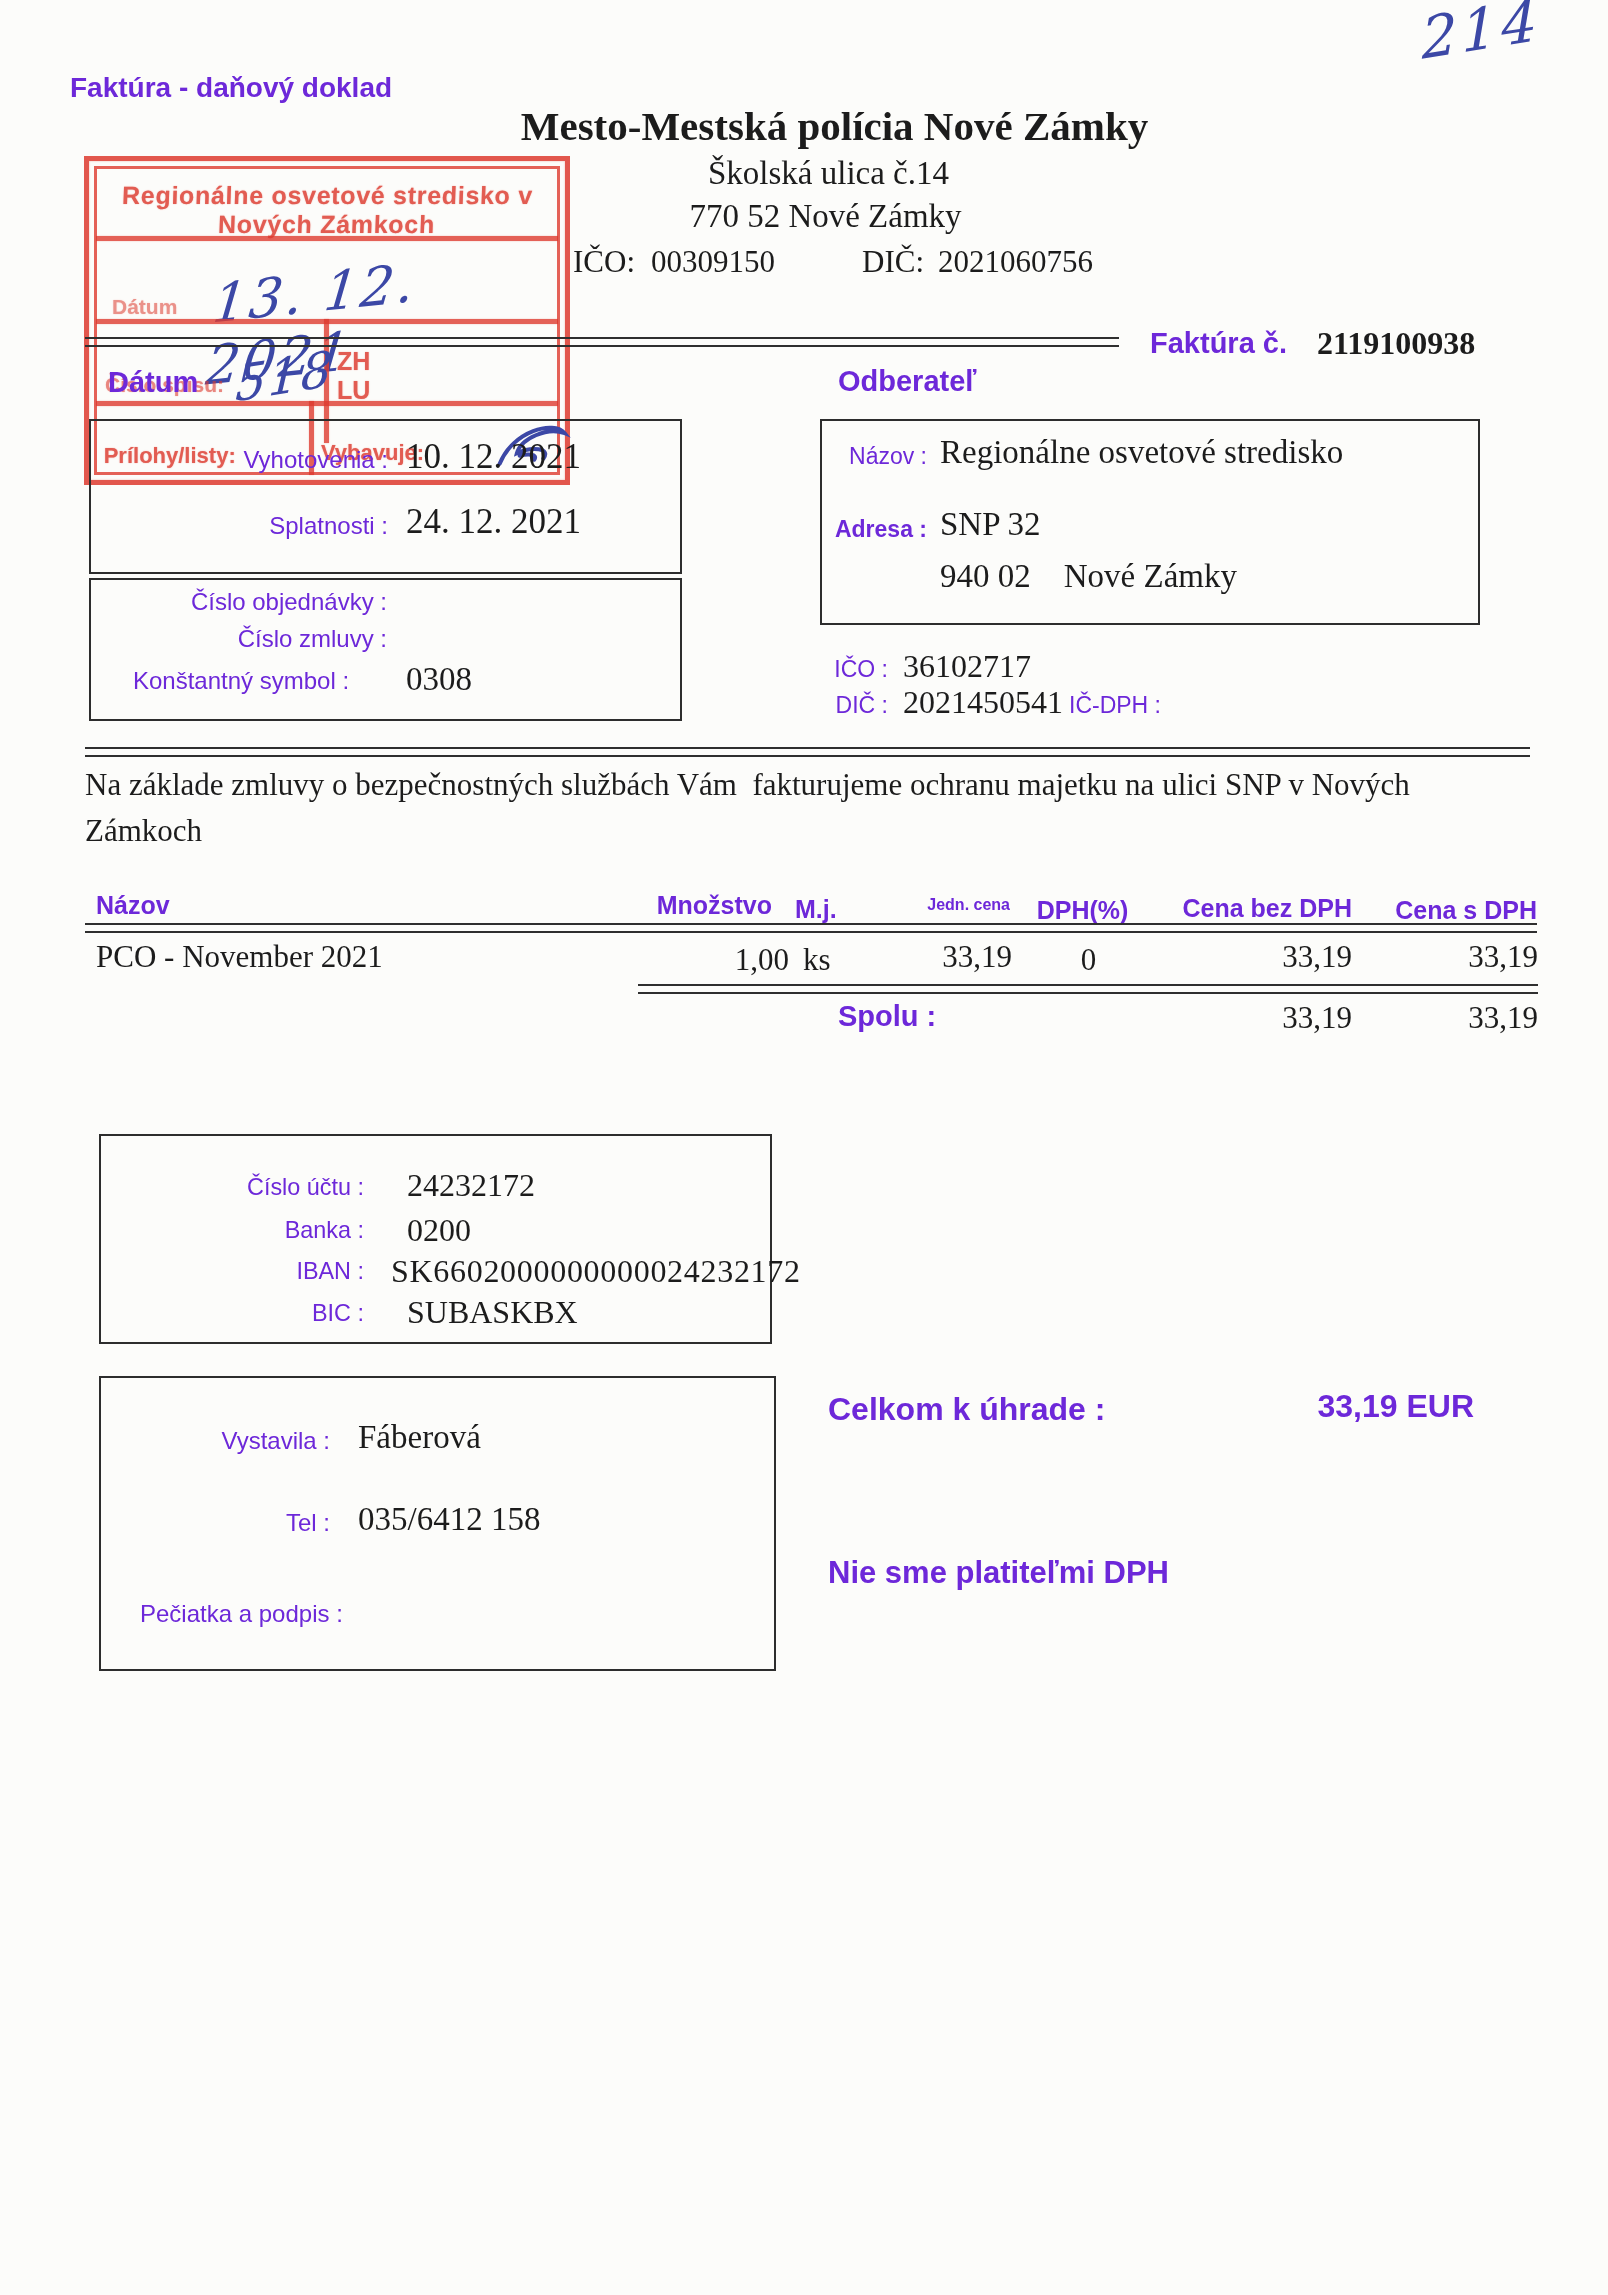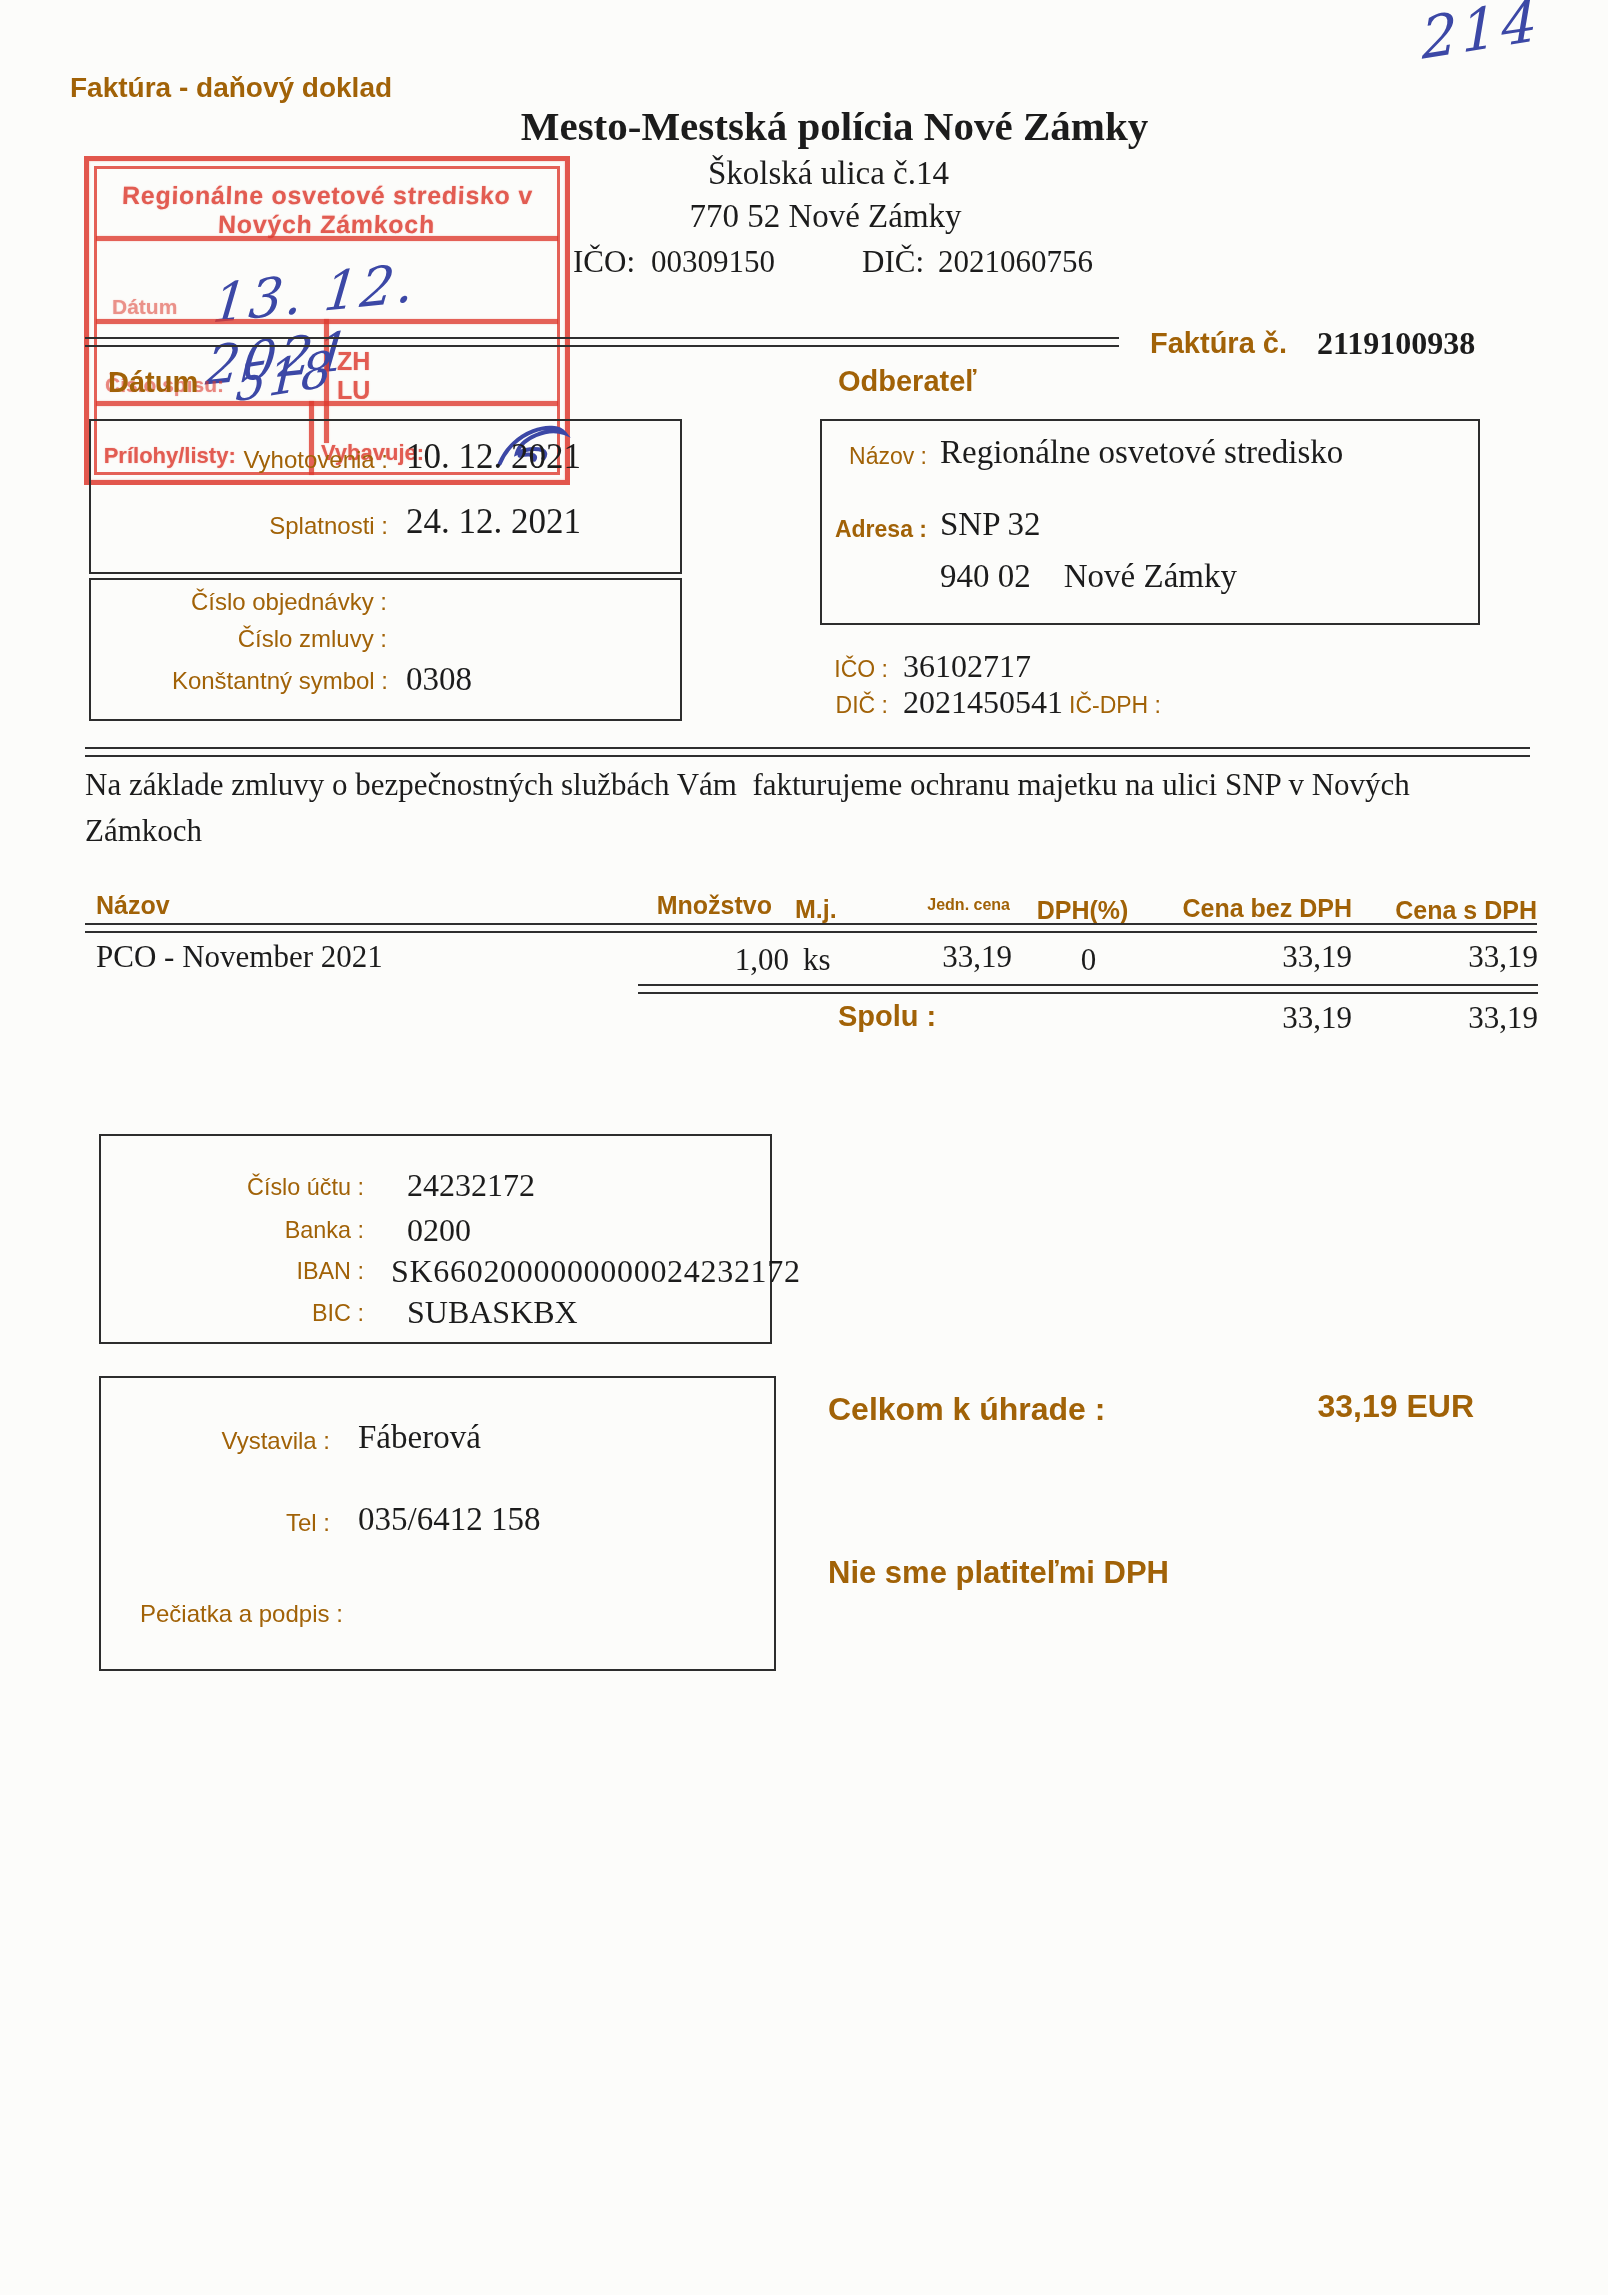--- a/index.html
+++ b/index.html
@@ -4,21 +4,21 @@
 <style>
   html,body{margin:0;padding:0;background:#888;}
   #page{
     position:relative;
     width:1609px;height:2295px;
     background:#fcfcfa;
     overflow:hidden;
     font-family:"Liberation Serif",serif;
   }
   .abs{position:absolute;}
-  .sans{font-family:"Liberation Sans",sans-serif;color:#a16207;}
+  .sans{font-family:"Liberation Sans",sans-serif;color:#6d28d9;}
   .serif{font-family:"Liberation Serif",serif;color:#1c1c1c;}
   .bold{font-weight:bold;}
   .right{text-align:right;}
   .center{text-align:center;}
   .pre{white-space:pre;}
   
   .dline{height:6px;border-top:2px solid #2f2f2f;border-bottom:2px solid #2f2f2f;}
   
   .formbox{border:2.7px solid #2d2d2d;background:transparent;}
   
@@ -81,21 +81,21 @@
 
   <div class="abs formbox" style="left:89px;top:419px;width:589px;height:151px;"></div>
   <div class="abs sans right" style="left:194px;top:446px;width:194px;font-size:24px;">Vyhotovenia :</div>
   <div class="abs serif" style="left:406px;top:437px;font-size:35px;">10. 12. 2021</div>
   <div class="abs sans right" style="left:194px;top:512px;width:194px;font-size:24px;">Splatnosti :</div>
   <div class="abs serif" style="left:406px;top:502px;font-size:35px;">24. 12. 2021</div>
 
   <div class="abs formbox" style="left:89px;top:578px;width:589px;height:139px;"></div>
   <div class="abs sans right" style="left:127px;top:588px;width:260px;font-size:24px;">Číslo objednávky :</div>
   <div class="abs sans right" style="left:127px;top:625px;width:260px;font-size:24px;">Číslo zmluvy :</div>
-  <div class="abs sans right" style="left:94px;top:667px;width:294px;font-size:24px;">Konštantný symbol :</div>
+  <div class="abs sans right" style="left:94px;top:667px;width:294px;font-size:24px;text-align:center;">Konštantný symbol :</div>
   <div class="abs serif" style="left:406px;top:661px;font-size:33px;">0308</div>
 
   <div class="abs formbox" style="left:820px;top:419px;width:656px;height:202px;"></div>
   <div class="abs sans right" style="left:828px;top:443px;width:99px;font-size:23px;">Názov :</div>
   <div class="abs serif" style="left:940px;top:434px;font-size:33px;">Regionálne osvetové stredisko</div>
   <div class="abs sans right" style="left:828px;top:516px;width:99px;font-size:23px;font-weight:bold;">Adresa :</div>
   <div class="abs serif" style="left:940px;top:506px;font-size:33px;">SNP 32</div>
   <div class="abs serif pre" style="left:940px;top:558px;font-size:33px;">940 02    Nové Zámky</div>
 
   <div class="abs sans right" style="left:828px;top:656px;width:60px;font-size:23px;">IČO :</div>

